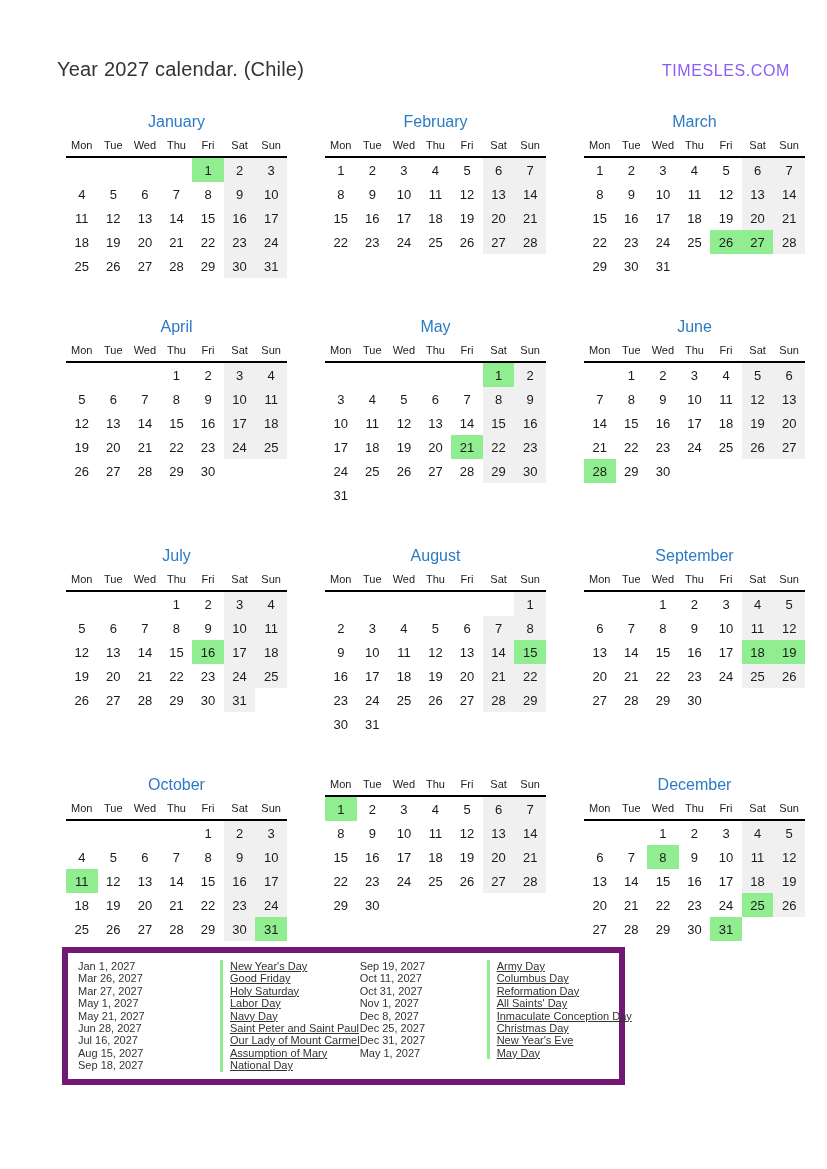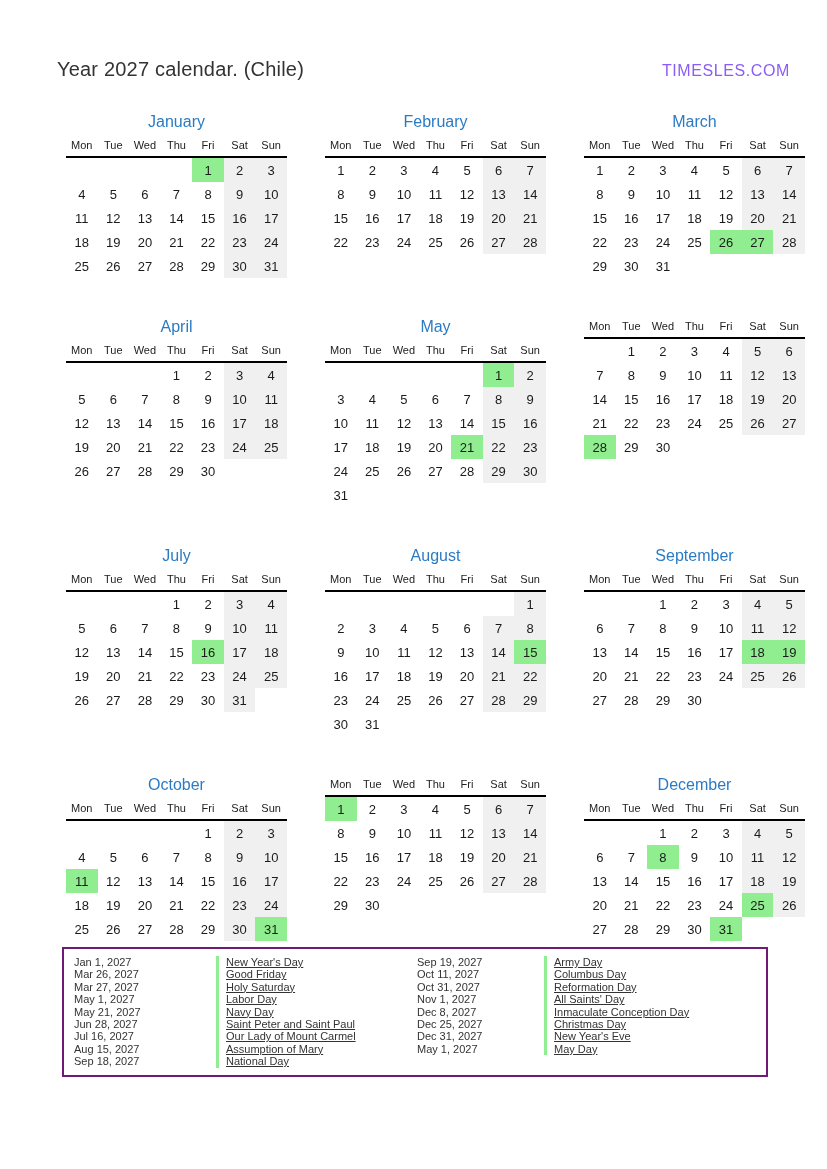--- a/index.html
+++ b/index.html
@@ -43,22 +43,22 @@
   }
   .week { display:grid; grid-template-columns:repeat(7, 31.57px); }
   .day {
     height:24px; display:flex; align-items:center; justify-content:center;
     font-size:13px; color:#1b1b1b;
   }
   .day.weekend { background:#f0f0f0; }
   .day.holiday { background:#90EE90; }
   .holidays-box {
     margin:6px 0 0 62px;
-    width:706px;
-    border:2px solid #701a75;
+    width:563px;
+    border:6px solid #701a75;
     padding:7px 6px 7px 10px;
     display:flex;
   }
   .hol-col { flex:1; }
   .hol-col.first { max-width:352px; }
   .hol-row { display:flex; align-items:stretch; line-height:12.4px; }
   .hol-date { width:142px; font-size:11px; color:#333333; flex-shrink:0; }
   .hol-col:nth-child(2) .hol-date { width:127px; }
   .hol-tick { width:3px; background:#90EE90; margin-right:7px; flex-shrink:0; }
   .hol-name { font-size:11px; color:#333333; white-space:nowrap;text-decoration:underline; }
@@ -351,20 +351,21 @@
         <span class="day">31</span>
         <span class="day empty"></span>
         <span class="day empty"></span>
         <span class="day empty"></span>
         <span class="day empty"></span>
         <span class="day empty"></span>
         <span class="day empty"></span>
       </div>
     </div>
     <div class="month">
+      <div class="month-title">June</div>
       <div class="dow-row">
         <span class="dow">Mon</span>
         <span class="dow">Tue</span>
         <span class="dow">Wed</span>
         <span class="dow">Thu</span>
         <span class="dow">Fri</span>
         <span class="dow">Sat</span>
         <span class="dow">Sun</span>
       </div>
       <div class="week">

